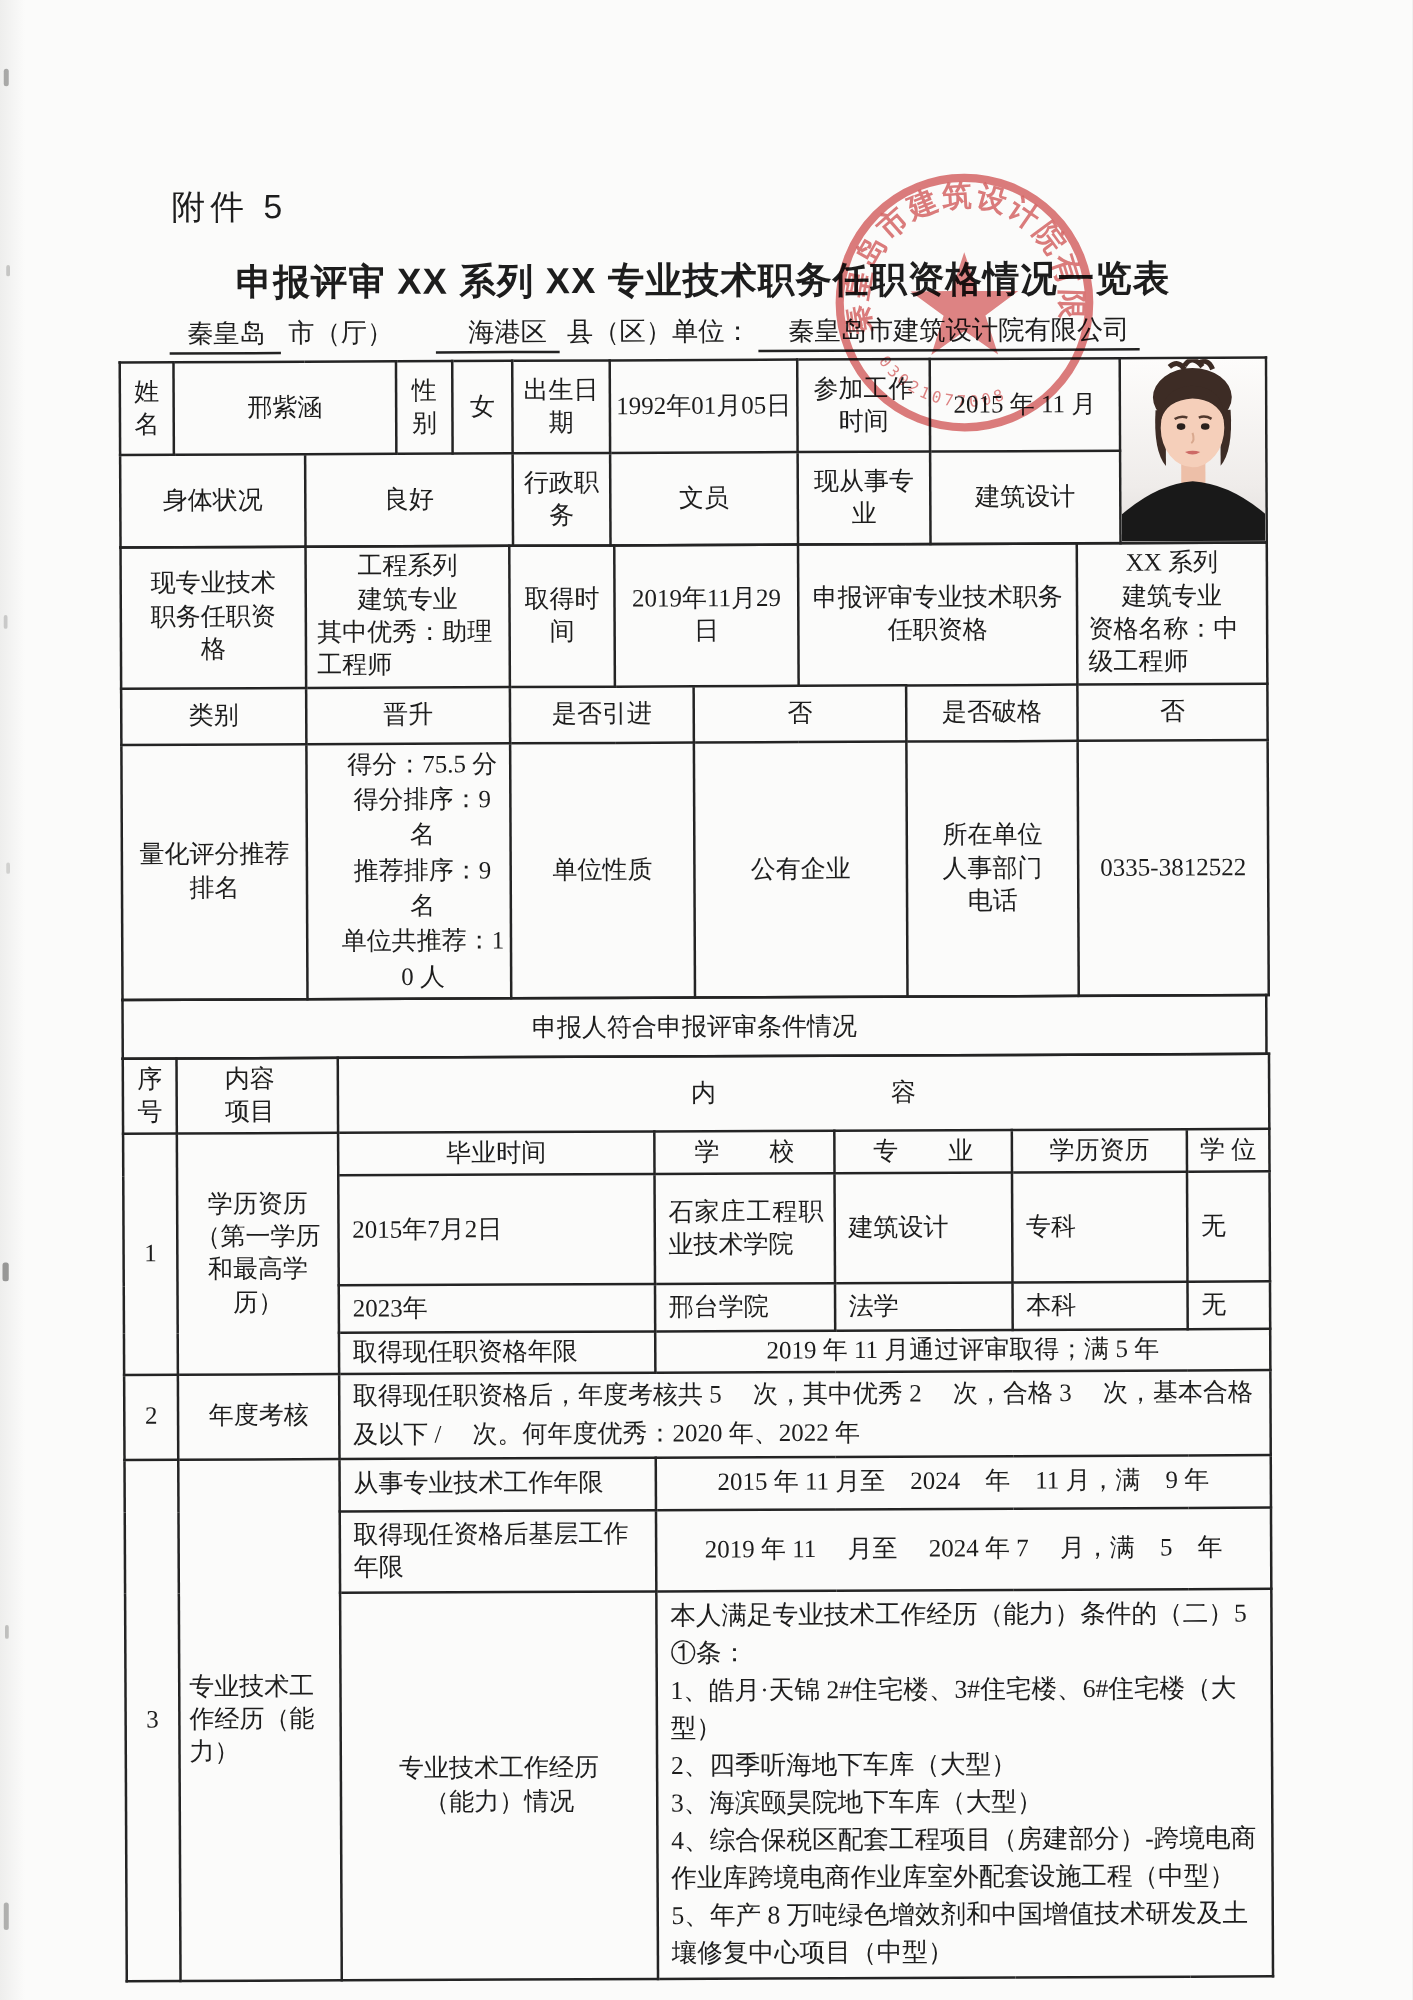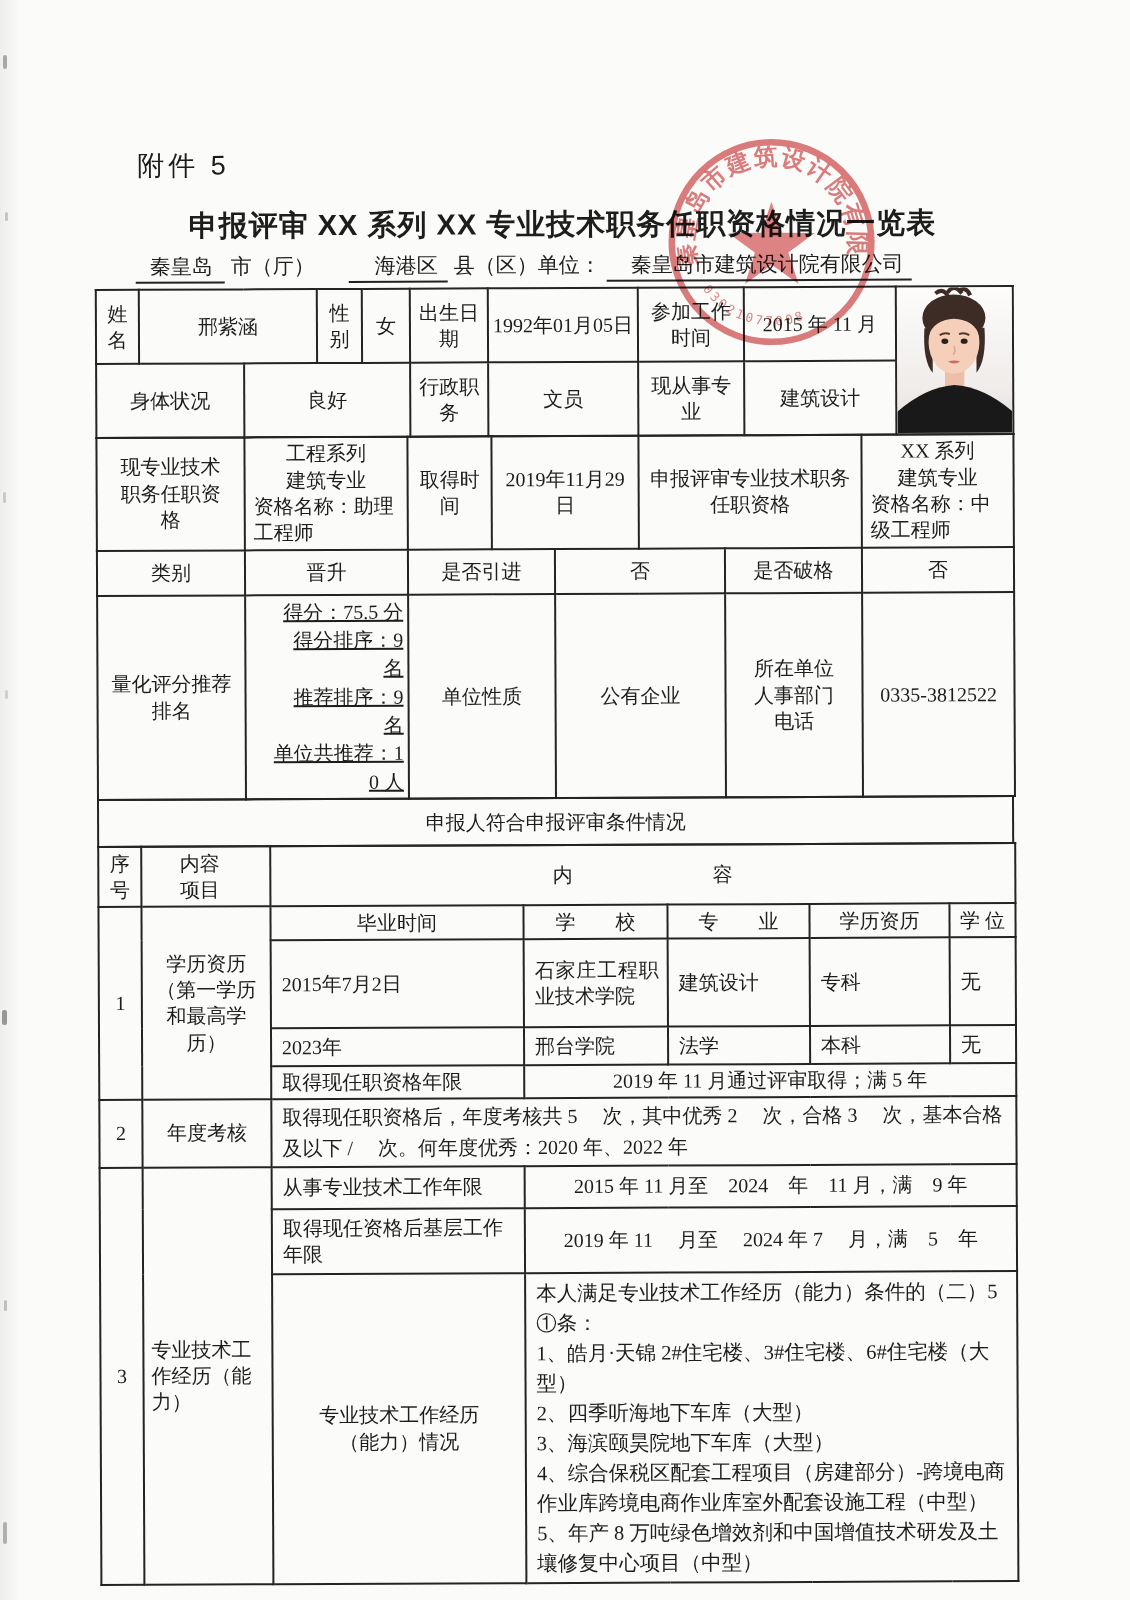--- a/index.html
+++ b/index.html
@@ -36,21 +36,21 @@
   
   .tblwrap { position:absolute; left:97px; top:287px; width:917px; }
   table { border-collapse:collapse; table-layout:fixed; width:917px; }
   table + table { margin-top:-2px; }
   td { border:2px solid #242424; font-size:20px; text-align:center; vertical-align:middle;
        padding:2px 4px; line-height:1.32; overflow:hidden; word-break:break-all; }
   td.left { text-align:left; padding-left:10px; padding-right:8px; }
   td.photo-cell { padding:0; background:#eceae8; }
   .lines div { text-align:center; }
   .lines .wrapline { text-align:left; padding:0 4px; }
-  .score-lines { text-align:right; padding-left:26px; line-height:1.42;text-decoration:underline; }
+  .score-lines { text-align:center; padding-left:26px; line-height:1.42; }
   .exp-list { text-align:left; padding:4px 8px 4px 10px; font-size:20.5px; line-height:30px; }
   .narrowlabel { display:inline-block; width:2.6em; text-align:left; }
   .qual-label-cell { padding-left:22px; padding-right:22px; }
 
   
   .stamp { position:absolute; left:648px; top:122px; width:252px; height:252px;
     mix-blend-mode:multiply; opacity:0.88; pointer-events:none; }
 
   .photo-svg { display:block; width:100%; height:100%; }
 </style>
@@ -149,21 +149,21 @@
             <col style="width:86px">
             <col style="width:137px">
             <col style="width:152px">
           </colgroup>
         <tbody>
             <tr style="height:113px">
           <td class="qual-label-cell">现专业技术职务任职资格</td>
           <td class="lines">
             <div>工程系列</div>
             <div>建筑专业</div>
-            <div class="wrapline">资格名称：助理工程师</div>
+            <div class="wrapline">其中优秀：助理工程师</div>
           </td>
           <td>取得时间</td>
           <td colspan="2">2019年11月29日</td>
           <td colspan="2">申报评审专业技术职务任职资格</td>
           <td class="lines">
             <div>XX 系列</div>
             <div>建筑专业</div>
             <div class="wrapline">资格名称：中级工程师</div>
           </td>
         </tr>

